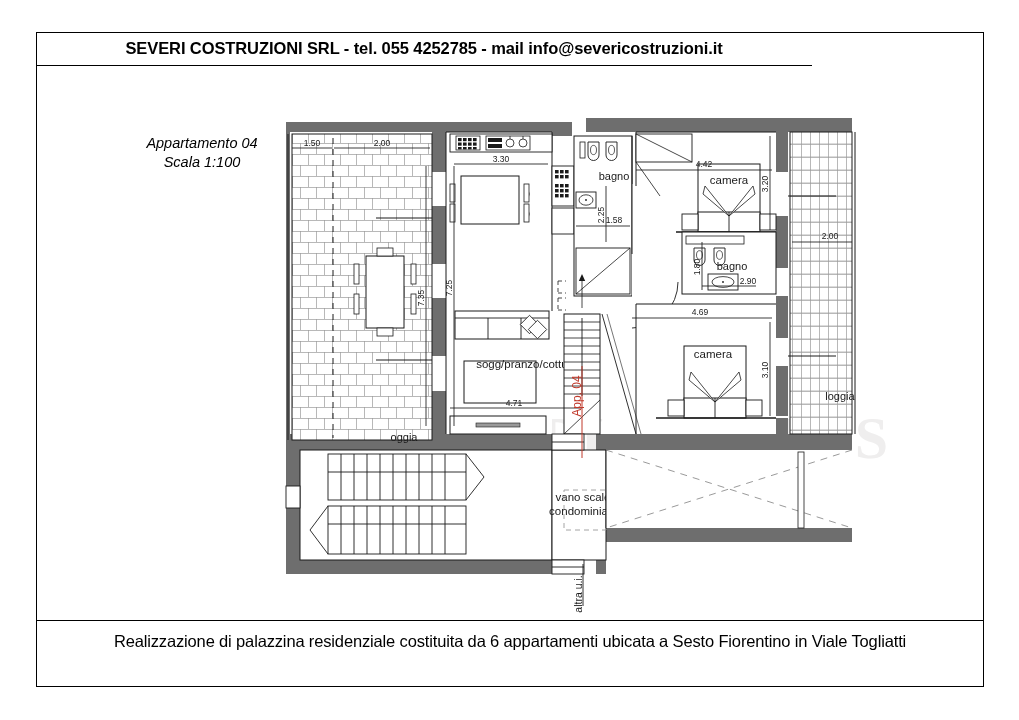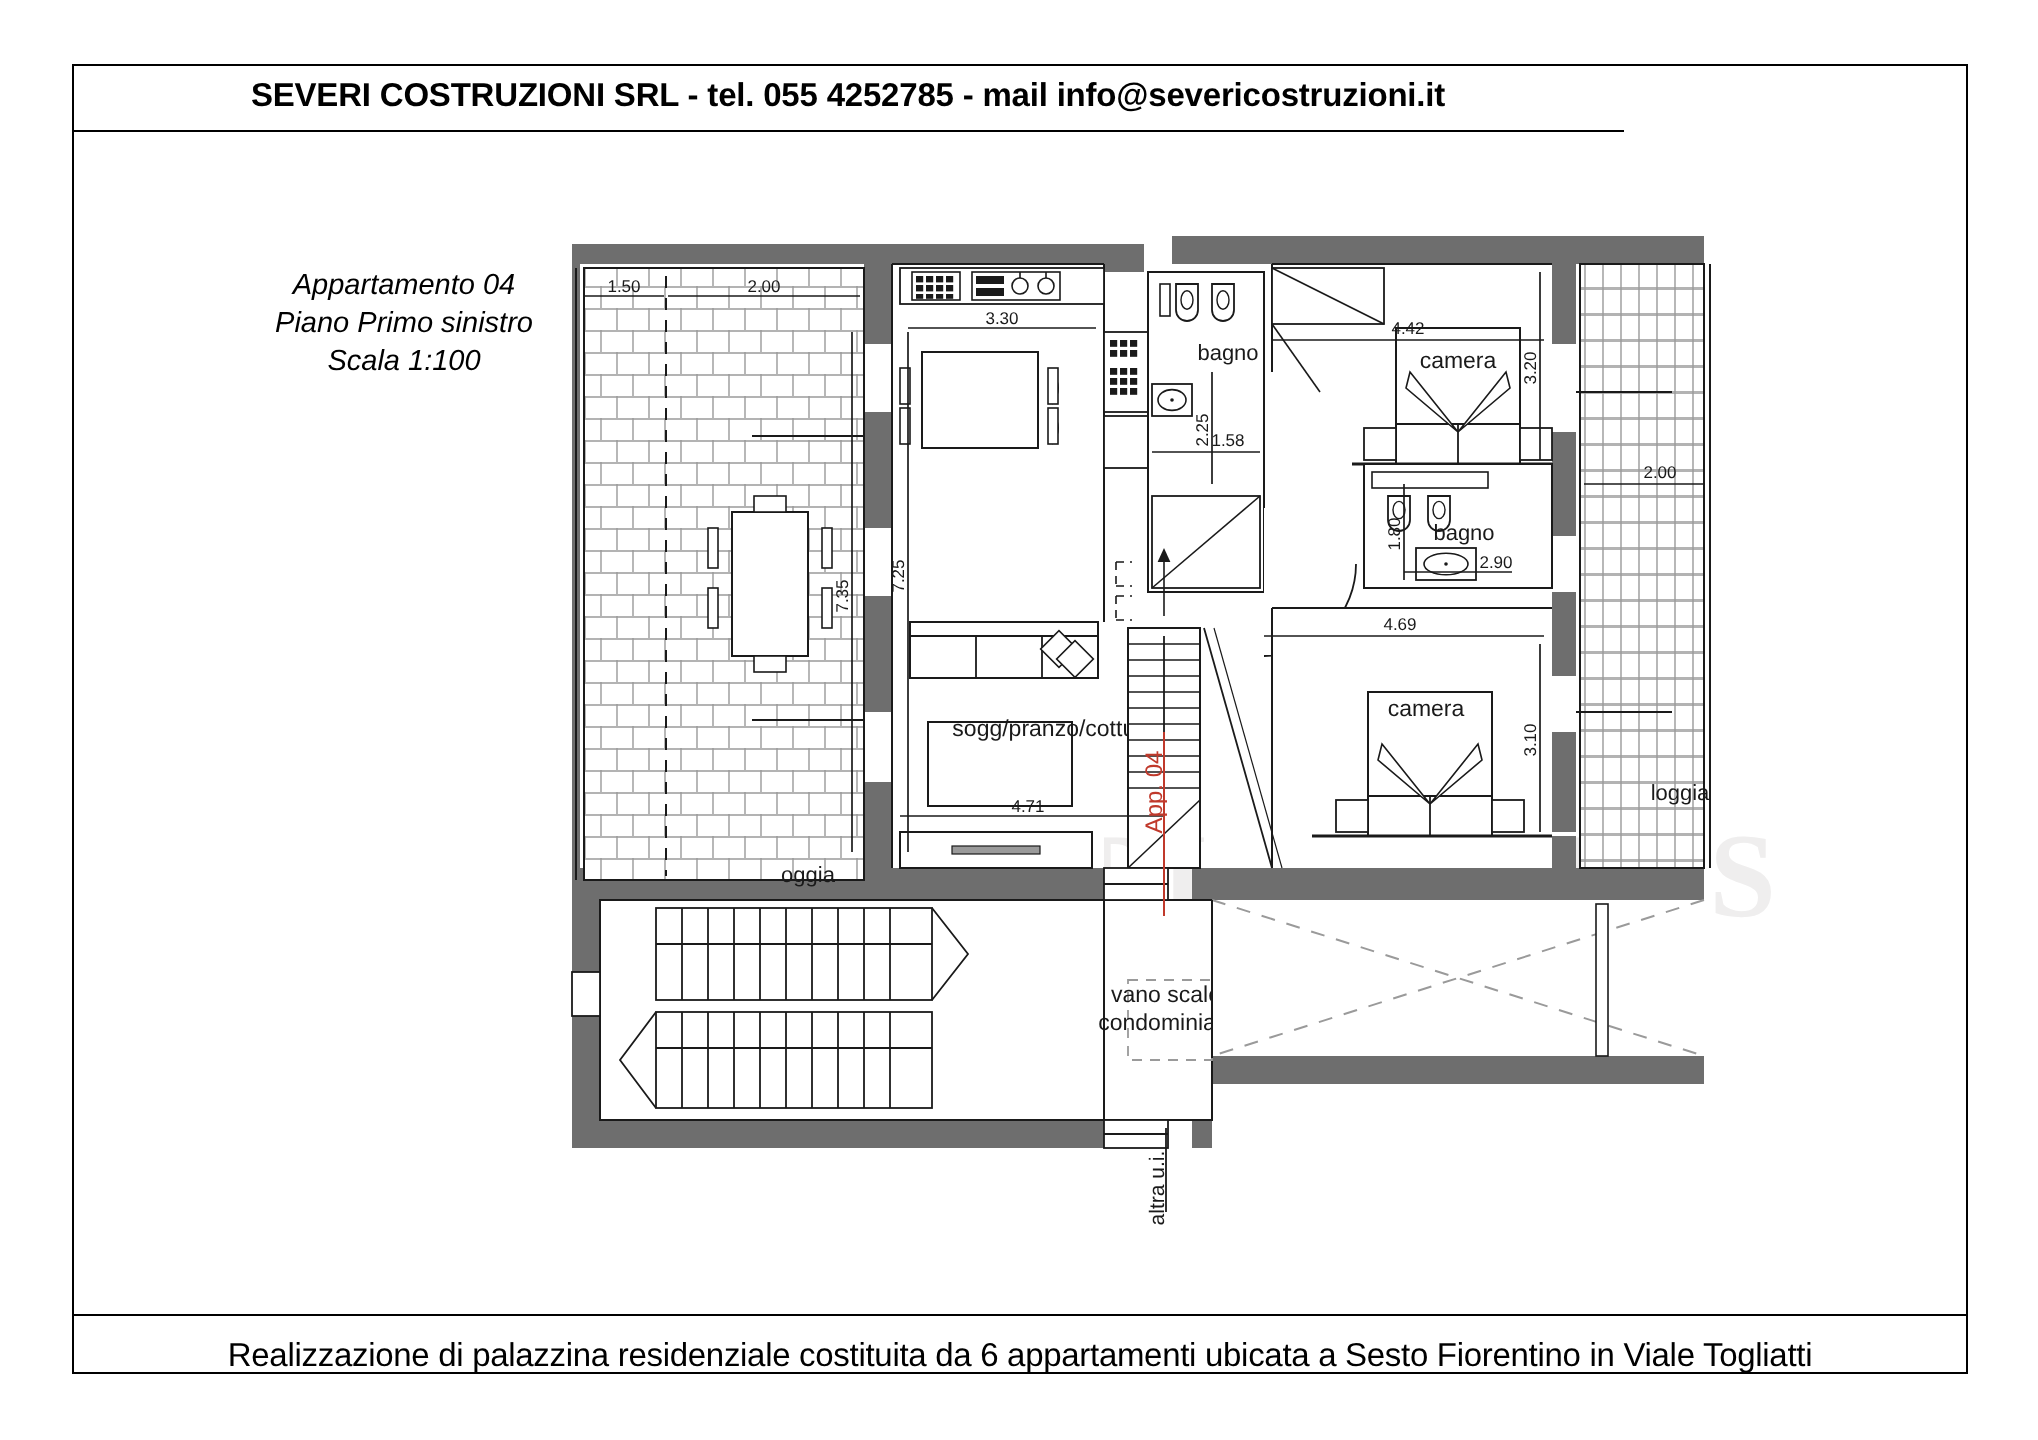--- a/index.html
+++ b/index.html
@@ -17,21 +17,21 @@
     position:absolute;left:36px;top:32px;width:948px;height:655px;
     border:1.5px solid #000;box-sizing:border-box;background:#fff;
   }
   .titlebar{
     position:absolute;left:36px;top:32px;width:776px;height:34px;
     border-bottom:1.5px solid #000;box-sizing:border-box;
     display:flex;align-items:center;justify-content:center;
     font-size:16.5px;font-weight:bold;letter-spacing:-0.1px;
   }
   .footerbar{
-    position:absolute;left:36px;top:657px;width:948px;height:42px;
+    position:absolute;left:36px;top:620px;width:948px;height:42px;
     border-top:1.5px solid #000;box-sizing:border-box;
     display:flex;align-items:center;justify-content:center;
     font-size:16.5px;letter-spacing:-0.15px;
   }
 
   
   .headblock{
     position:absolute;left:92px;top:134px;width:220px;
     text-align:center;font-size:14.5px;line-height:1.32;font-style:italic;
   }
@@ -57,21 +57,20 @@
 <div id="sheet">
 
   <div class="frame"></div>
 
   <div class="titlebar">
     <span>SEVERI COSTRUZIONI SRL - tel. 055 4252785 - mail info@severicostruzioni.it</span>
   </div>
 
   <div class="headblock">
     <div>Appartamento 04</div>
-    <div>Piano Primo sinistro</div>
     <div>Scala 1:100</div>
   </div>
 
   <div class="watermark">PLANIMUS</div>
 
   <div id="plan">
   <svg viewBox="0 0 948 579" xmlns="http://www.w3.org/2000/svg" shape-rendering="geometricPrecision">
     <defs>
 
       <pattern id="pavA" width="18" height="13" patternUnits="userSpaceOnUse">

